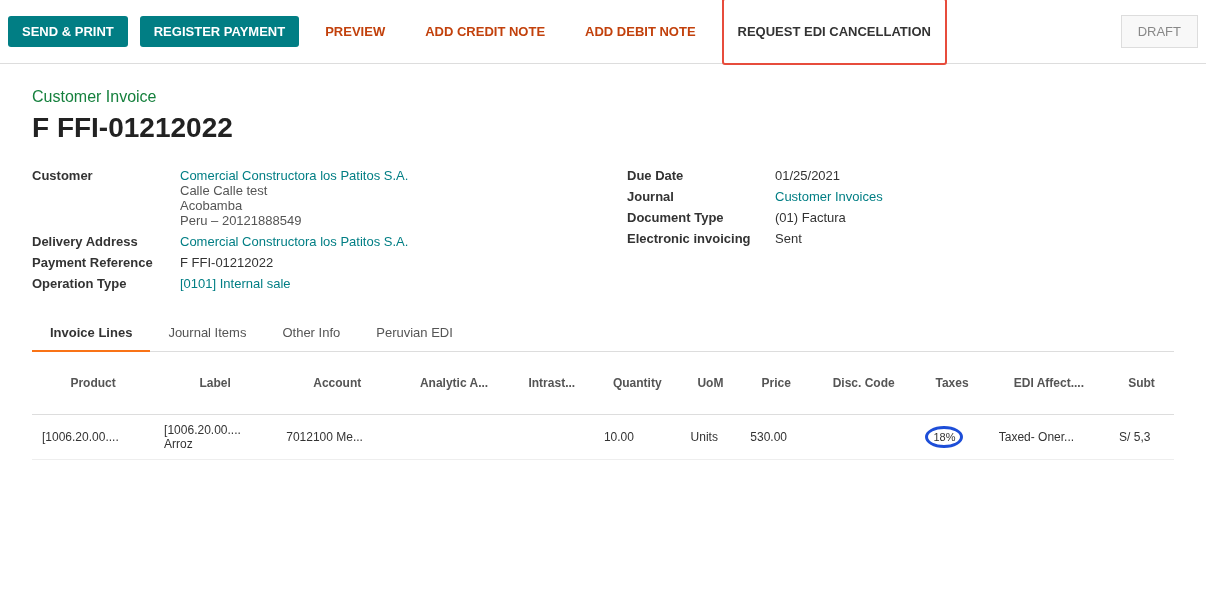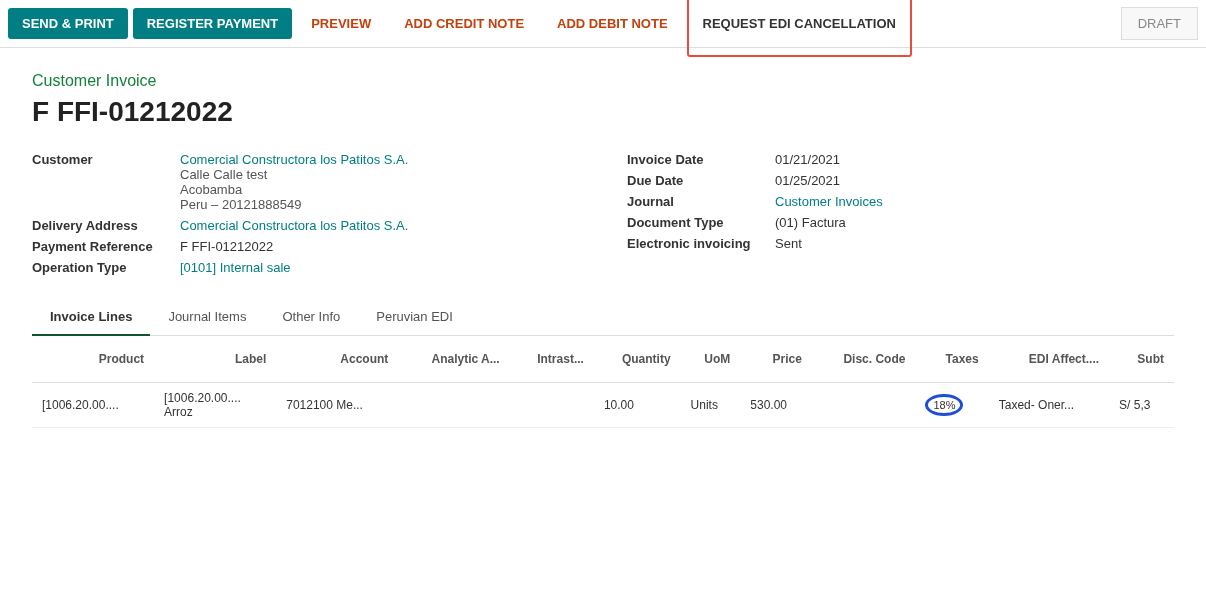--- a/index.html
+++ b/index.html
@@ -4,22 +4,22 @@
   <style>
     * { box-sizing: border-box; margin: 0; padding: 0; }
     body { font-family: Arial, sans-serif; font-size: 13px; color: #333; background: #fff; }
 
     
     .toolbar {
       display: flex;
       align-items: center;
       border-bottom: 1px solid #ddd;
       padding: 0 8px;
-      height: 48px;
-      gap: 5px;
+      height: 64px;
+      gap: 12px;
     }
     .btn-primary {
       background: #017e84;
       color: #fff;
       border: none;
       padding: 8px 14px;
       font-size: 13px;
       font-weight: bold;
       cursor: pointer;
       border-radius: 3px;
@@ -130,33 +130,33 @@
       padding: 10px 18px;
       cursor: pointer;
       color: #555;
       font-size: 13px;
       border-bottom: 2px solid transparent;
       margin-bottom: -1px;
     }
     .tab.active {
       color: #333;
       font-weight: bold;
-      border-bottom: 2px solid #14532d;
+      border-bottom: 2px solid #f97316;
       background: #fff;
     }
 
     
     .invoice-table {
       width: 100%;
       border-collapse: collapse;
       margin-top: 0;
     }
     .invoice-table th {
-      text-align: right;
-      padding: 16px 10px;
+      text-align: center;
+      padding: 24px 10px;
       border-bottom: 1px solid #ddd;
       font-size: 12px;
       color: #555;
       font-weight: bold;
       background: #fff;
     }
     .invoice-table td {
       padding: 8px 10px;
       border-bottom: 1px solid #eee;
       font-size: 12px;
@@ -209,24 +209,20 @@
         <span class="info-label">Payment Reference</span>
         <span class="info-value">F FFI-01212022</span>
       </div>
       <div class="info-row">
         <span class="info-label">Operation Type</span>
         <span class="info-value link">[0101] Internal sale</span>
       </div>
     </div>
 
     <div class="info-right">
-      <div class="info-row">
-        <span class="info-label">Invoice Date</span>
-        <span class="info-value">01/21/2021</span>
-      </div>
       <div class="info-row">
         <span class="info-label">Due Date</span>
         <span class="info-value">01/25/2021</span>
       </div>
       <div class="info-row">
         <span class="info-label">Journal</span>
         <span class="info-value link">Customer Invoices</span>
       </div>
       <div class="info-row">
         <span class="info-label">Document Type</span>

